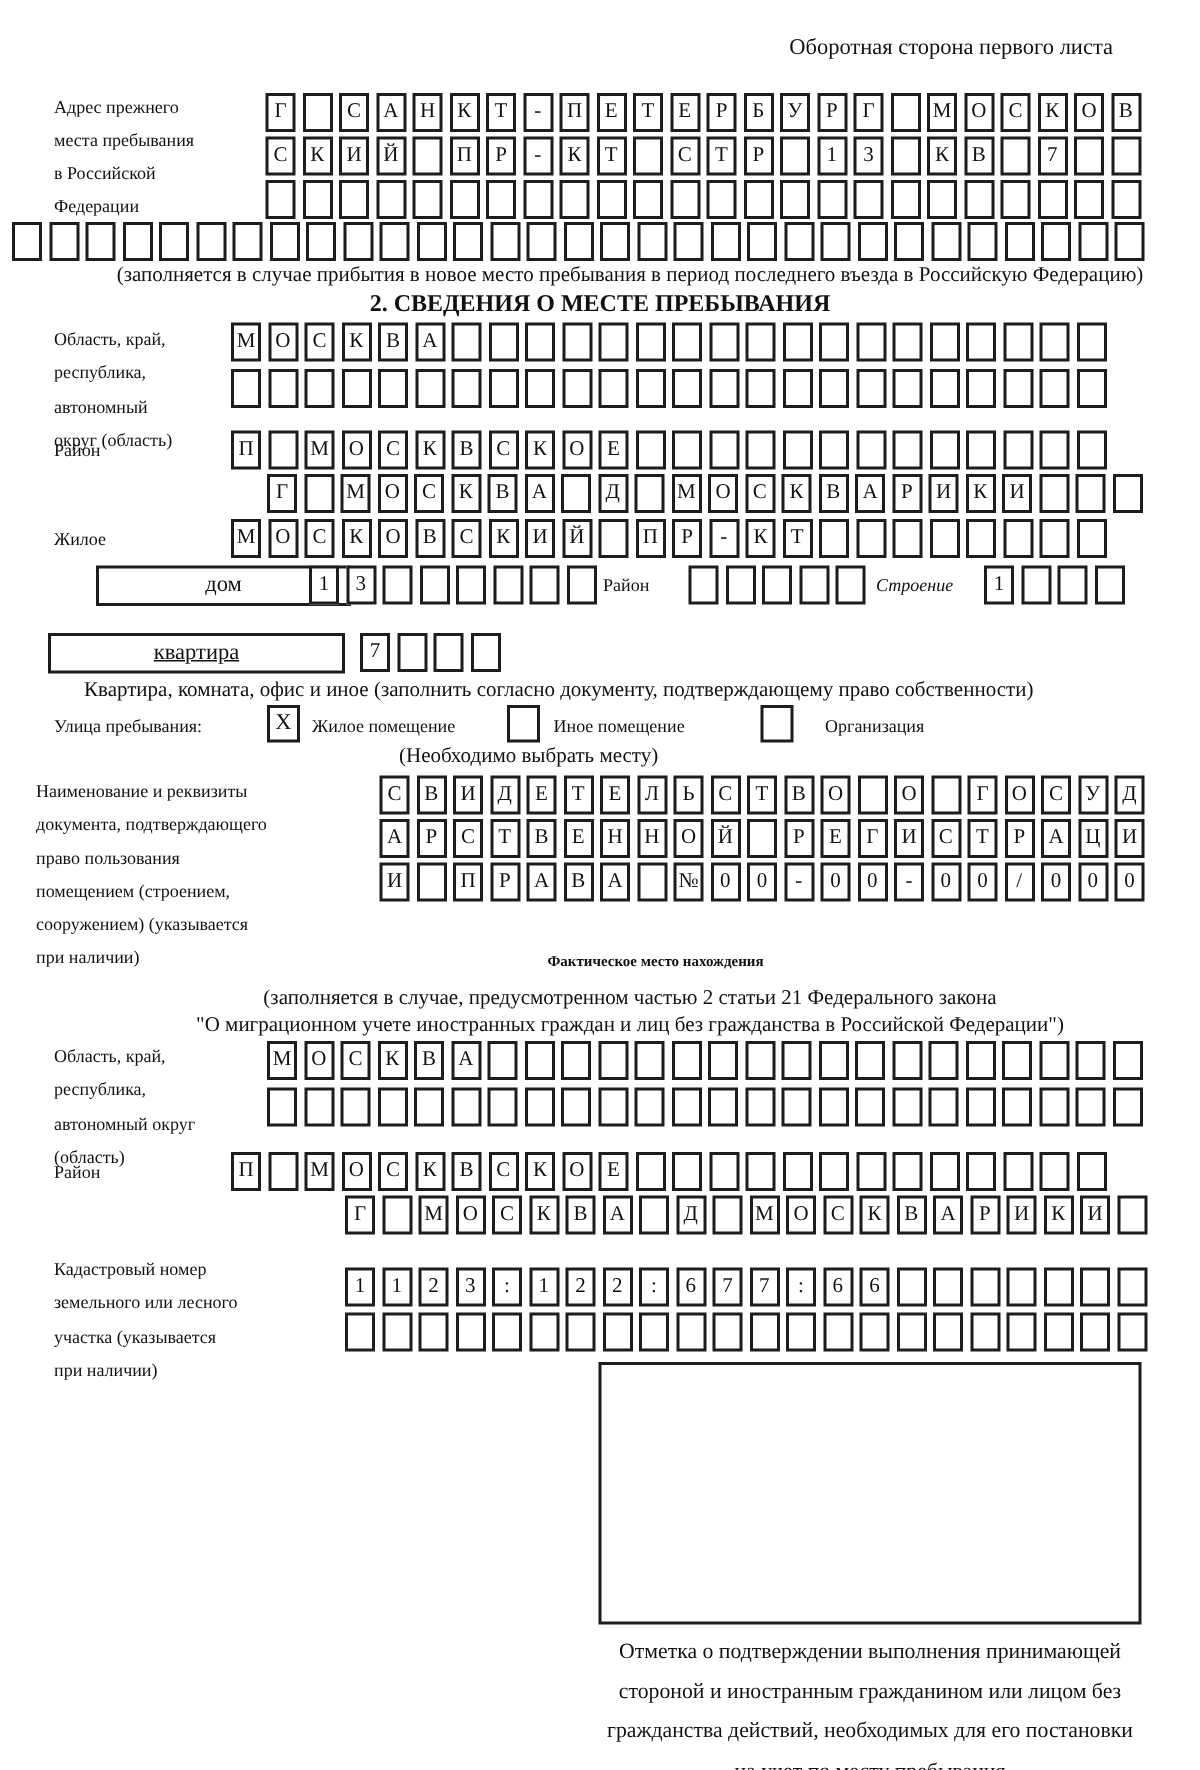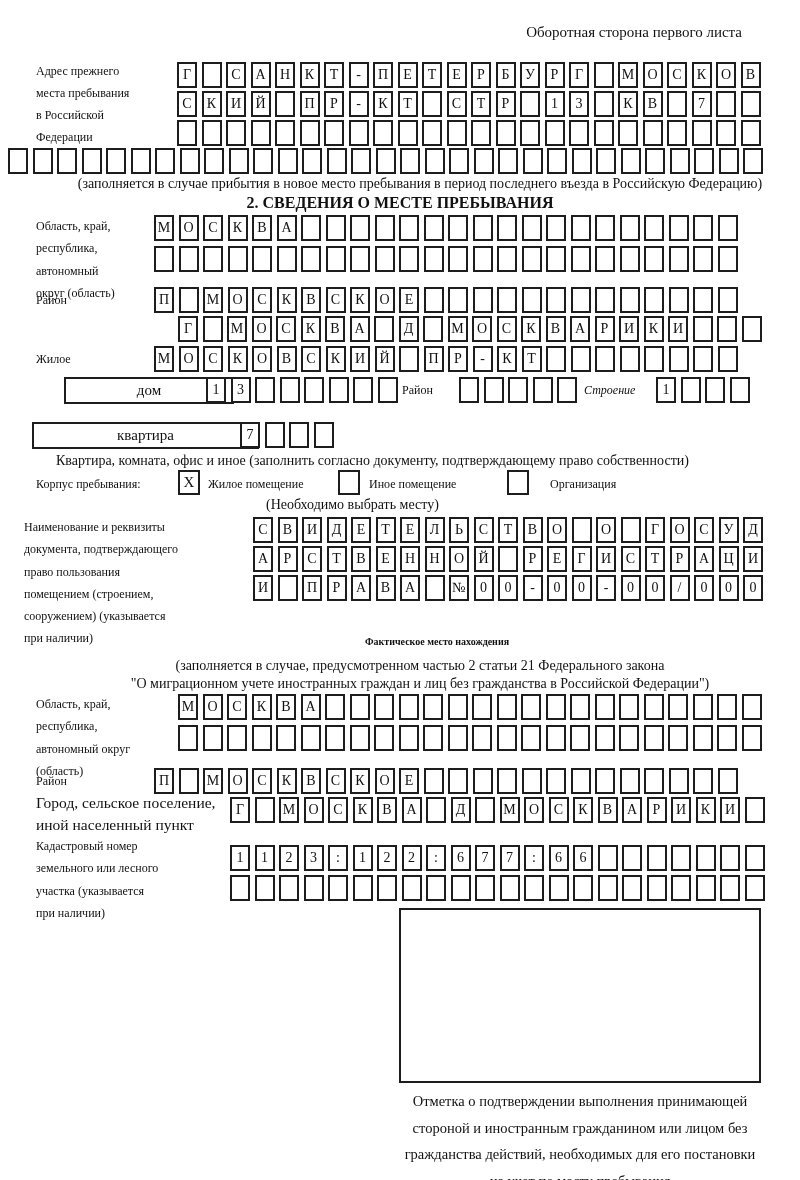--- a/index.html
+++ b/index.html
@@ -312,30 +312,30 @@
       <div class="cell"></div>
     </div>
   <div class="abs lbl" style="left:584px;top:379px;font-style:italic;">Строение</div>
   <div class="abs cells" style="left:656px;top:377px;">
       <div class="cell">1</div>
       <div class="cell"></div>
       <div class="cell"></div>
       <div class="cell"></div>
     </div>
 
-  <div class="abs widebox" style="left:32px;top:422px;width:227px;">квартира</div>
+  <div class="abs widebox" style="left:32px;top:422px;width:198px;text-decoration:underline;">квартира</div>
   <div class="abs cells" style="left:240px;top:422px;">
       <div class="cell">7</div>
       <div class="cell"></div>
       <div class="cell"></div>
       <div class="cell"></div>
     </div>
   <div class="abs note" style="left:36px;top:453px;">Квартира, комната, офис и иное (заполнить согласно документу, подтверждающему право собственности)</div>
 
-  <div class="abs lbl" style="left:36px;top:473px;">Корпус пребывания:</div>
+  <div class="abs lbl" style="left:36px;top:473px;">Улица пребывания:</div>
   <div class="abs checkbox" style="left:178px;top:470px;">X</div>
   <div class="abs lbl" style="left:208px;top:473px;">Жилое помещение</div>
   <div class="abs checkbox" style="left:338px;top:470px;"></div>
   <div class="abs lbl" style="left:369px;top:473px;">Иное помещение</div>
   <div class="abs checkbox" style="left:507px;top:470px;"></div>
   <div class="abs lbl" style="left:550px;top:473px;">Организация</div>
   <div class="abs note" style="left:246px;top:497px;">(Необходимо выбрать месту)</div>
 
   <div class="abs lbl" style="left:24px;top:516px;width:215px;line-height:22.3px;">Наименование и реквизиты<br>документа, подтверждающего<br>право пользования<br>помещением (строением,<br>сооружением) (указывается<br>при наличии)</div>
   <div class="abs cells" style="left:253px;top:517px;">
@@ -486,21 +486,20 @@
       <div class="cell"></div>
       <div class="cell"></div>
       <div class="cell"></div>
       <div class="cell"></div>
       <div class="cell"></div>
       <div class="cell"></div>
       <div class="cell"></div>
       <div class="cell"></div>
     </div>
 
-  <div class="abs lbl-tight" style="left:36px;top:792px;width:195px;">Город, сельское поселение,<br>иной населенный пункт</div>
   <div class="abs cells" style="left:230px;top:797px;">
       <div class="cell">Г</div>
       <div class="cell"></div>
       <div class="cell">М</div>
       <div class="cell">О</div>
       <div class="cell">С</div>
       <div class="cell">К</div>
       <div class="cell">В</div>
       <div class="cell">А</div>
       <div class="cell"></div>

